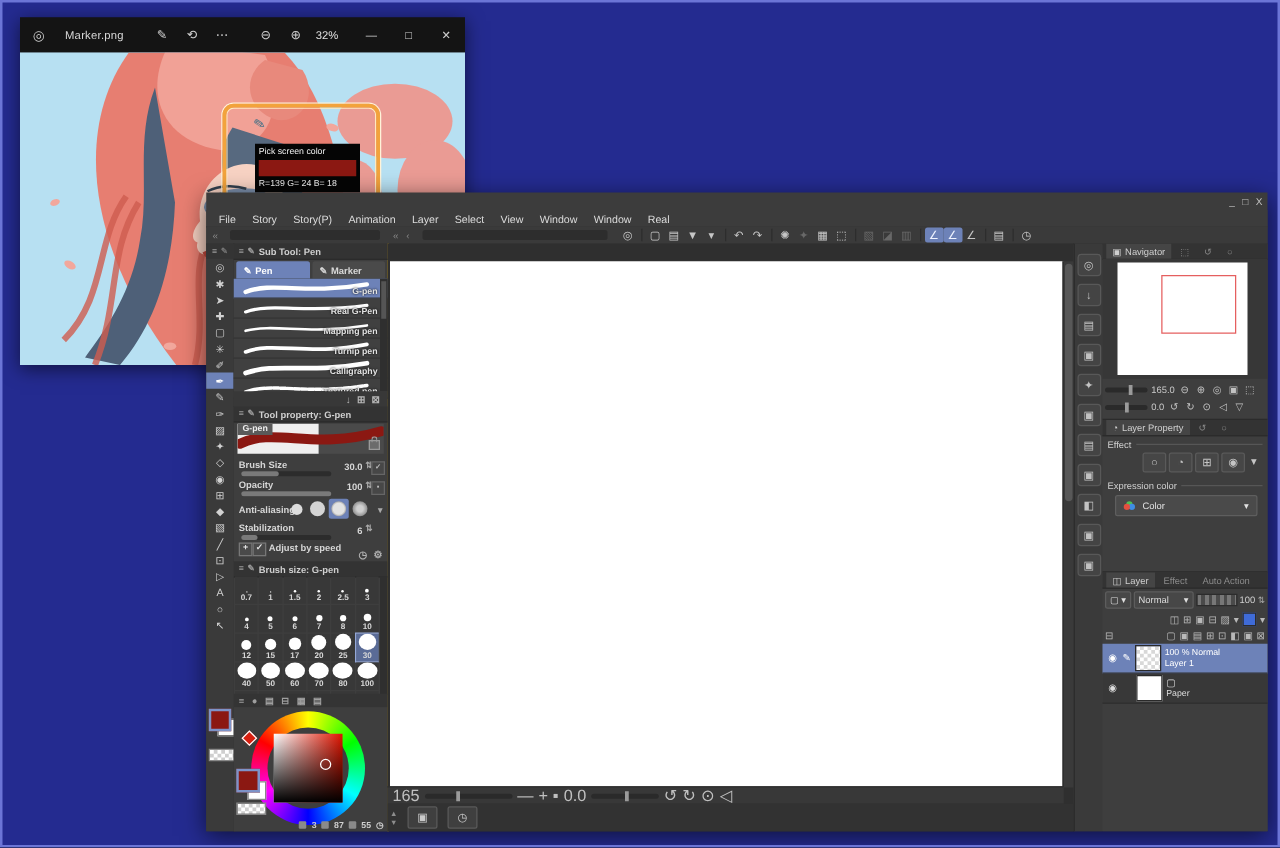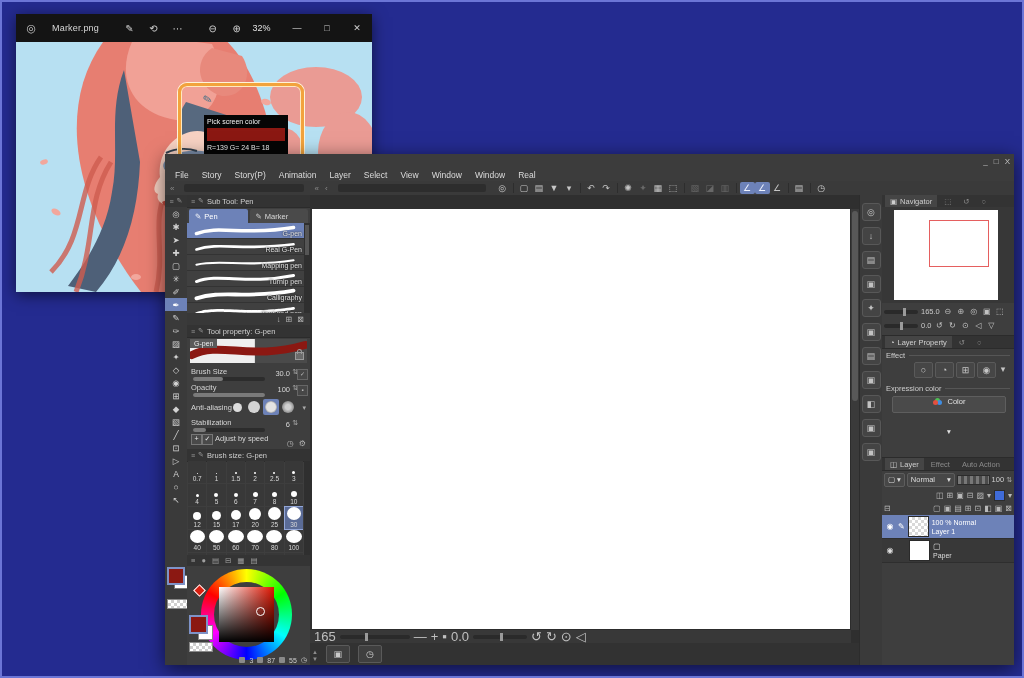--- a/index.html
+++ b/index.html
@@ -46,21 +46,21 @@
   .toolcol-hd{height:12px;display:flex;gap:3px;align-items:center;justify-content:center;font-size:7px;color:#9a9a9a;background:#343434;}
   .tool{width:22px;height:13px;display:flex;align-items:center;justify-content:center;font-size:8.5px;color:#d2d2d2;}
   .tool.sel{background:#6d82b8;color:#fff;}
   .fgbg{left:2px;top:372px;width:20px;height:26px;}
   .fg-sw{position:absolute;left:0;top:0;width:14px;height:14px;background:#8b1812;border:2px solid #7e93c8;z-index:2;}
   .bg-sw{position:absolute;left:7px;top:8px;width:12px;height:12px;background:#fff;border:1px solid #777;}
   .tr-sw{left:2px;top:404px;width:19px;height:8px;border:1px solid #888;
     background:repeating-conic-gradient(#cfcfcf 0% 25%,#fff 0% 50%) 0 0/6px 6px;}
 
   
-  .lpanels{left:22px;top:41px;bottom:0;width:123px;background:#3e3e3e;border-right:1px solid #eab308;}
+  .lpanels{left:22px;top:41px;bottom:0;width:123px;background:#3e3e3e;border-right:1px solid #eab308;font-weight:bold;}
   .phd{height:12px;background:#333333;border-bottom:1px solid #2b2b2b;display:flex;align-items:center;gap:3px;
     padding-left:4px;font-size:7.5px;color:#cfcfcf;white-space:nowrap;overflow:hidden;}
   .phd .g{color:#9a9a9a;font-size:7px;}
   .st-tabs{position:absolute;left:0;top:12px;right:0;height:16px;display:flex;gap:2px;padding:2px 2px 0 2px;box-sizing:border-box;}
   .st-tab{flex:1;display:flex;align-items:center;gap:3px;justify-content:flex-start;padding-left:6px;font-size:7.5px;
     background:#4a4a4a;color:#d8d8d8;border-radius:2px 2px 0 0;}
   .st-tab.sel{background:#6d82b8;color:#fff;}
   .st-list{position:absolute;left:0;top:28px;right:0;height:90px;background:#353535;}
   .brow{height:15px;display:flex;align-items:center;background:#404040;border-bottom:1px solid #333;position:relative;}
   .brow svg{position:absolute;left:2px;top:1px;}
@@ -148,21 +148,21 @@
   .nav-row .trk i{position:absolute;left:55%;top:-2px;width:3px;height:8px;background:#9a9a9a;}
   .nico{font-size:8px;color:#c2c2c2;width:10px;text-align:center;}
 
   .lp-sec{position:absolute;left:0;right:0;}
   .lp-label{font-size:7.5px;color:#cfcfcf;padding:2px 0 0 4px;display:flex;align-items:center;gap:4px;text-align:right;}
   .lp-line{flex:1;height:1px;background:#565656;margin-right:4px;}
   .fx-row{display:flex;justify-content:flex-end;gap:2px;padding:2px 6px 0 0;}
   .fx{width:17px;height:14px;border:1px solid #5a5a5a;background:#464646;border-radius:2px;color:#c5c5c5;font-size:9px;
     display:flex;align-items:center;justify-content:center;}
   .expr-dd{margin:3px 8px 0 10px;height:15px;background:#4a4a4a;border:1px solid #5e5e5e;border-radius:2px;display:flex;align-items:center;
-    gap:21px;padding:0 6px;font-size:7.5px;color:#e2e2e2;justify-content:space-between;flex-direction:column;}
+    gap:21px;padding:0 6px;font-size:7.5px;color:#e2e2e2;justify-content:space-between;}
   .rgbdots{display:inline-block;width:10px;height:8px;position:relative;}
   .rgbdots::before{content:"";position:absolute;left:0;top:2px;width:5px;height:5px;border-radius:50%;background:#e3503f;box-shadow:4px 0 0 #3f8de3,2px -2px 0 #4fc054;}
 
   .ly-blend{position:absolute;left:2px;right:2px;top:14px;height:15px;display:flex;gap:2px;align-items:center;font-size:7.5px;}
   .ly-combo{height:12px;border:1px solid #5d5d5d;background:#474747;border-radius:2px;display:flex;align-items:center;gap:2px;padding:0 3px;color:#ddd;}
   .ly-trk{flex:1;height:8px;background:repeating-linear-gradient(90deg,#777 0 3px,#4a4a4a 3px 6px);border:1px solid #2c2c2c;}
   .ly-icons{position:absolute;left:2px;right:2px;top:31px;height:12px;display:flex;gap:3px;justify-content:flex-end;align-items:center;font-size:8px;color:#b9b9b9;}
   .ly-cmd{position:absolute;left:2px;right:2px;top:44px;height:12px;display:flex;gap:3px;align-items:center;font-size:8px;color:#b9b9b9;}
   .lyrow{position:absolute;left:0;right:0;height:24px;display:flex;align-items:center;gap:3px;padding-left:3px;box-sizing:border-box;
     background:#383838;border-bottom:1px solid #2e2e2e;font-size:7px;color:#ddd;}

